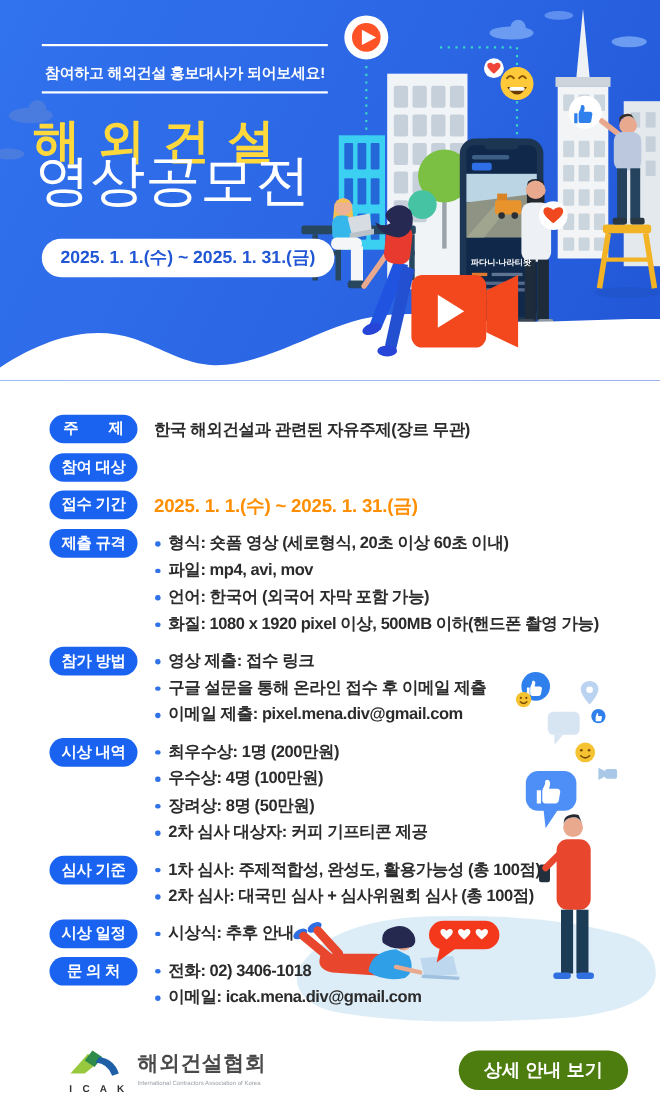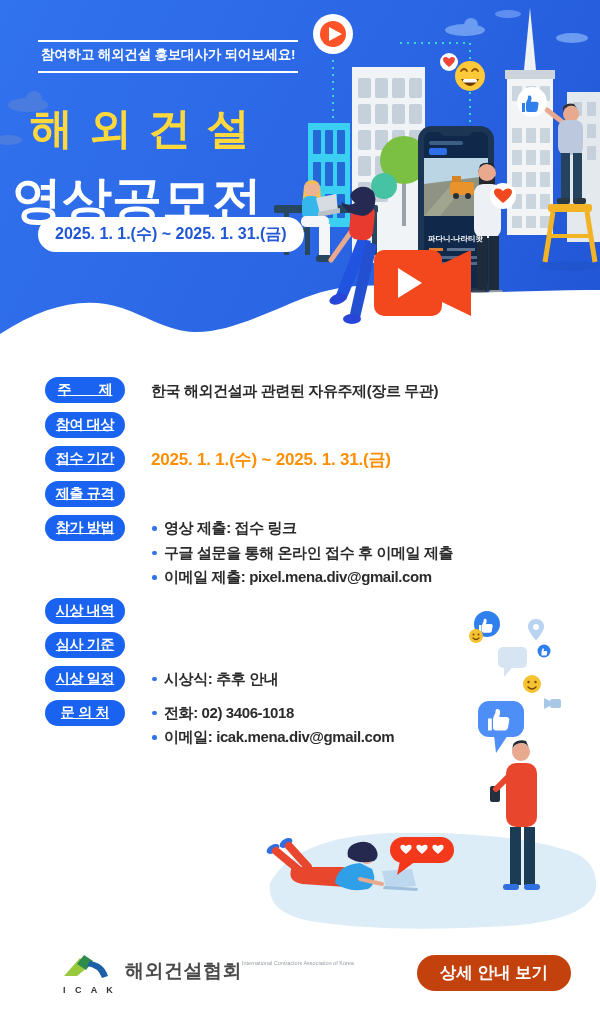--- a/index.html
+++ b/index.html
@@ -4,52 +4,52 @@
 <style>
   html,body{margin:0;padding:0;}
   body{font-family:"Liberation Sans", sans-serif;}
   .page{position:relative;width:600px;height:1010px;background:#fff;overflow:hidden;}
 
   
   .banner{position:absolute;left:0;top:0;width:600px;height:346px;
     background:linear-gradient(118deg,#3172ee 0%,#2b66e4 55%,#2156d6 100%);z-index:1;}
   .banner svg{position:absolute;left:0;top:0;}
   .badge{position:absolute;left:38px;top:40px;color:#fff;font-size:13.5px;font-weight:700;
-    letter-spacing:-0.2px;border-top:2px solid #fff;border-bottom:2px solid #fff;padding:4px 3px 7px;}
+    letter-spacing:-0.2px;border-top:2px solid #fff;border-bottom:2px solid #fff;padding:16px 3px 7px;}
   .title1{position:absolute;left:30px;top:100px;font-size:43px;font-weight:900;color:#ffd83c;letter-spacing:2px;white-space:pre;}
-  .title2{position:absolute;left:12px;top:131px;font-size:50px;font-weight:700;color:#fff;margin-top:36px;}
+  .title2{position:absolute;left:32px;top:131px;font-size:50px;font-weight:400;color:#fff;}
   .date-pill{position:absolute;left:38px;top:217px;height:35px;background:#fff;border-radius:18px;
     display:flex;align-items:center;padding:0 17px;color:#2156d4;font-size:16px;font-weight:800;}
   .phone-headline{position:absolute;left:428px;top:234px;width:57px;font-size:7.5px;font-weight:700;
     color:#fff;white-space:nowrap;overflow:hidden;}
 
   
   .sections{position:absolute;left:45px;top:377px;width:530px;z-index:2;}
   .row{display:flex;align-items:flex-start;margin-bottom:8px;}
   .pill{width:80px;min-height:26px;border-radius:14px;background:#1a63f1;color:#fff;font-size:14px;
     font-weight:700;display:flex;align-items:center;justify-content:center;flex:none;
-    letter-spacing:-0.3px;white-space:pre;text-decoration:underline;}
-  .content{margin-left:26px;padding-top:1px;}
+    letter-spacing:-0.3px;white-space:pre;}
+  .content{margin-left:15px;padding-top:1px;}
   .line{font-size:15px;font-weight:700;color:#2b2b2b;line-height:24.5px;letter-spacing:-0.4px;white-space:nowrap;}
   .line.plain{line-height:26px;}
   .bullet{position:relative;padding-left:13px;}
   .bullet::before{content:"";position:absolute;left:1px;top:10px;width:4.5px;height:4.5px;border-radius:50%;background:#3072e8;}
   .row.orange .line{color:#ff8e00;font-size:17px;font-weight:800;letter-spacing:-0.2px;}
 
   
   .deco{position:absolute;left:240px;top:583px;z-index:0;}
 
   
   .footer-logo{position:absolute;left:60px;top:946px;display:flex;align-items:center;z-index:3;}
   .logo-mark{position:relative;width:56px;height:50px;margin-right:9px;}
   .logo-acronym{position:absolute;left:3px;bottom:1px;font-size:9px;font-weight:700;color:#333;letter-spacing:3.5px;white-space:pre;margin-top:24px;}
-  .org-text{display:flex;flex-direction:row;}
+  .org-text{display:flex;flex-direction:column;}
   .org-name{font-size:19px;font-weight:800;color:#4a4a4a;letter-spacing:0.5px;}
   .org-sub{font-size:5.5px;color:#9aa0a6;margin-top:2px;}
-  .detail-button{position:absolute;right:29px;top:955px;height:36px;padding:0 23px;background:#c2410c;
+  .detail-button{position:absolute;right:29px;top:955px;height:36px;padding:0 23px;background:#4d7c0f;
     border:none;border-radius:18px;color:#fff;font-size:16.5px;font-weight:800;display:flex;
     align-items:center;z-index:3;cursor:pointer;font-family:inherit;}
 </style>
 </head>
 <body>
 
 <div class="page">
 
   <div class="banner">
     <svg width="600" height="346" viewBox="0 0 600 346">
@@ -361,37 +361,53 @@
 
     <div class="row orange">
       <div class="pill">접수 기간</div>
       <div class="content">
           <div class="line plain">2025. 1. 1.(수) ~ 2025. 1. 31.(금)</div>
         </div>
     </div>
 
     <div class="row">
       <div class="pill">제출 규격</div>
+      <div class="content">
+        <div class="line bullet">형식: 숏폼 영상 (세로형식, 20초 이상 60초 이내)</div>
+        <div class="line bullet">파일: mp4, avi, mov</div>
+        <div class="line bullet">언어: 한국어 (외국어 자막 포함 가능)</div>
+        <div class="line bullet">화질: 1080 x 1920 pixel 이상, 500MB 이하(핸드폰 촬영 가능)</div>
+      </div>
     </div>
 
     <div class="row">
       <div class="pill">참가 방법</div>
       <div class="content">
         <div class="line bullet">영상 제출: 접수 링크</div>
         <div class="line bullet">구글 설문을 통해 온라인 접수 후 이메일 제출</div>
         <div class="line bullet">이메일 제출: pixel.mena.div@gmail.com</div>
       </div>
     </div>
 
     <div class="row">
       <div class="pill">시상 내역</div>
+      <div class="content">
+        <div class="line bullet">최우수상: 1명 (200만원)</div>
+        <div class="line bullet">우수상: 4명 (100만원)</div>
+        <div class="line bullet">장려상: 8명 (50만원)</div>
+        <div class="line bullet">2차 심사 대상자: 커피 기프티콘 제공</div>
+      </div>
     </div>
 
     <div class="row">
       <div class="pill">심사 기준</div>
+      <div class="content">
+        <div class="line bullet">1차 심사: 주제적합성, 완성도, 활용가능성 (총 100점)</div>
+        <div class="line bullet">2차 심사: 대국민 심사 + 심사위원회 심사 (총 100점)</div>
+      </div>
     </div>
 
     <div class="row">
       <div class="pill">시상 일정</div>
       <div class="content">
         <div class="line bullet">시상식: 추후 안내</div>
       </div>
     </div>
 
     <div class="row">

